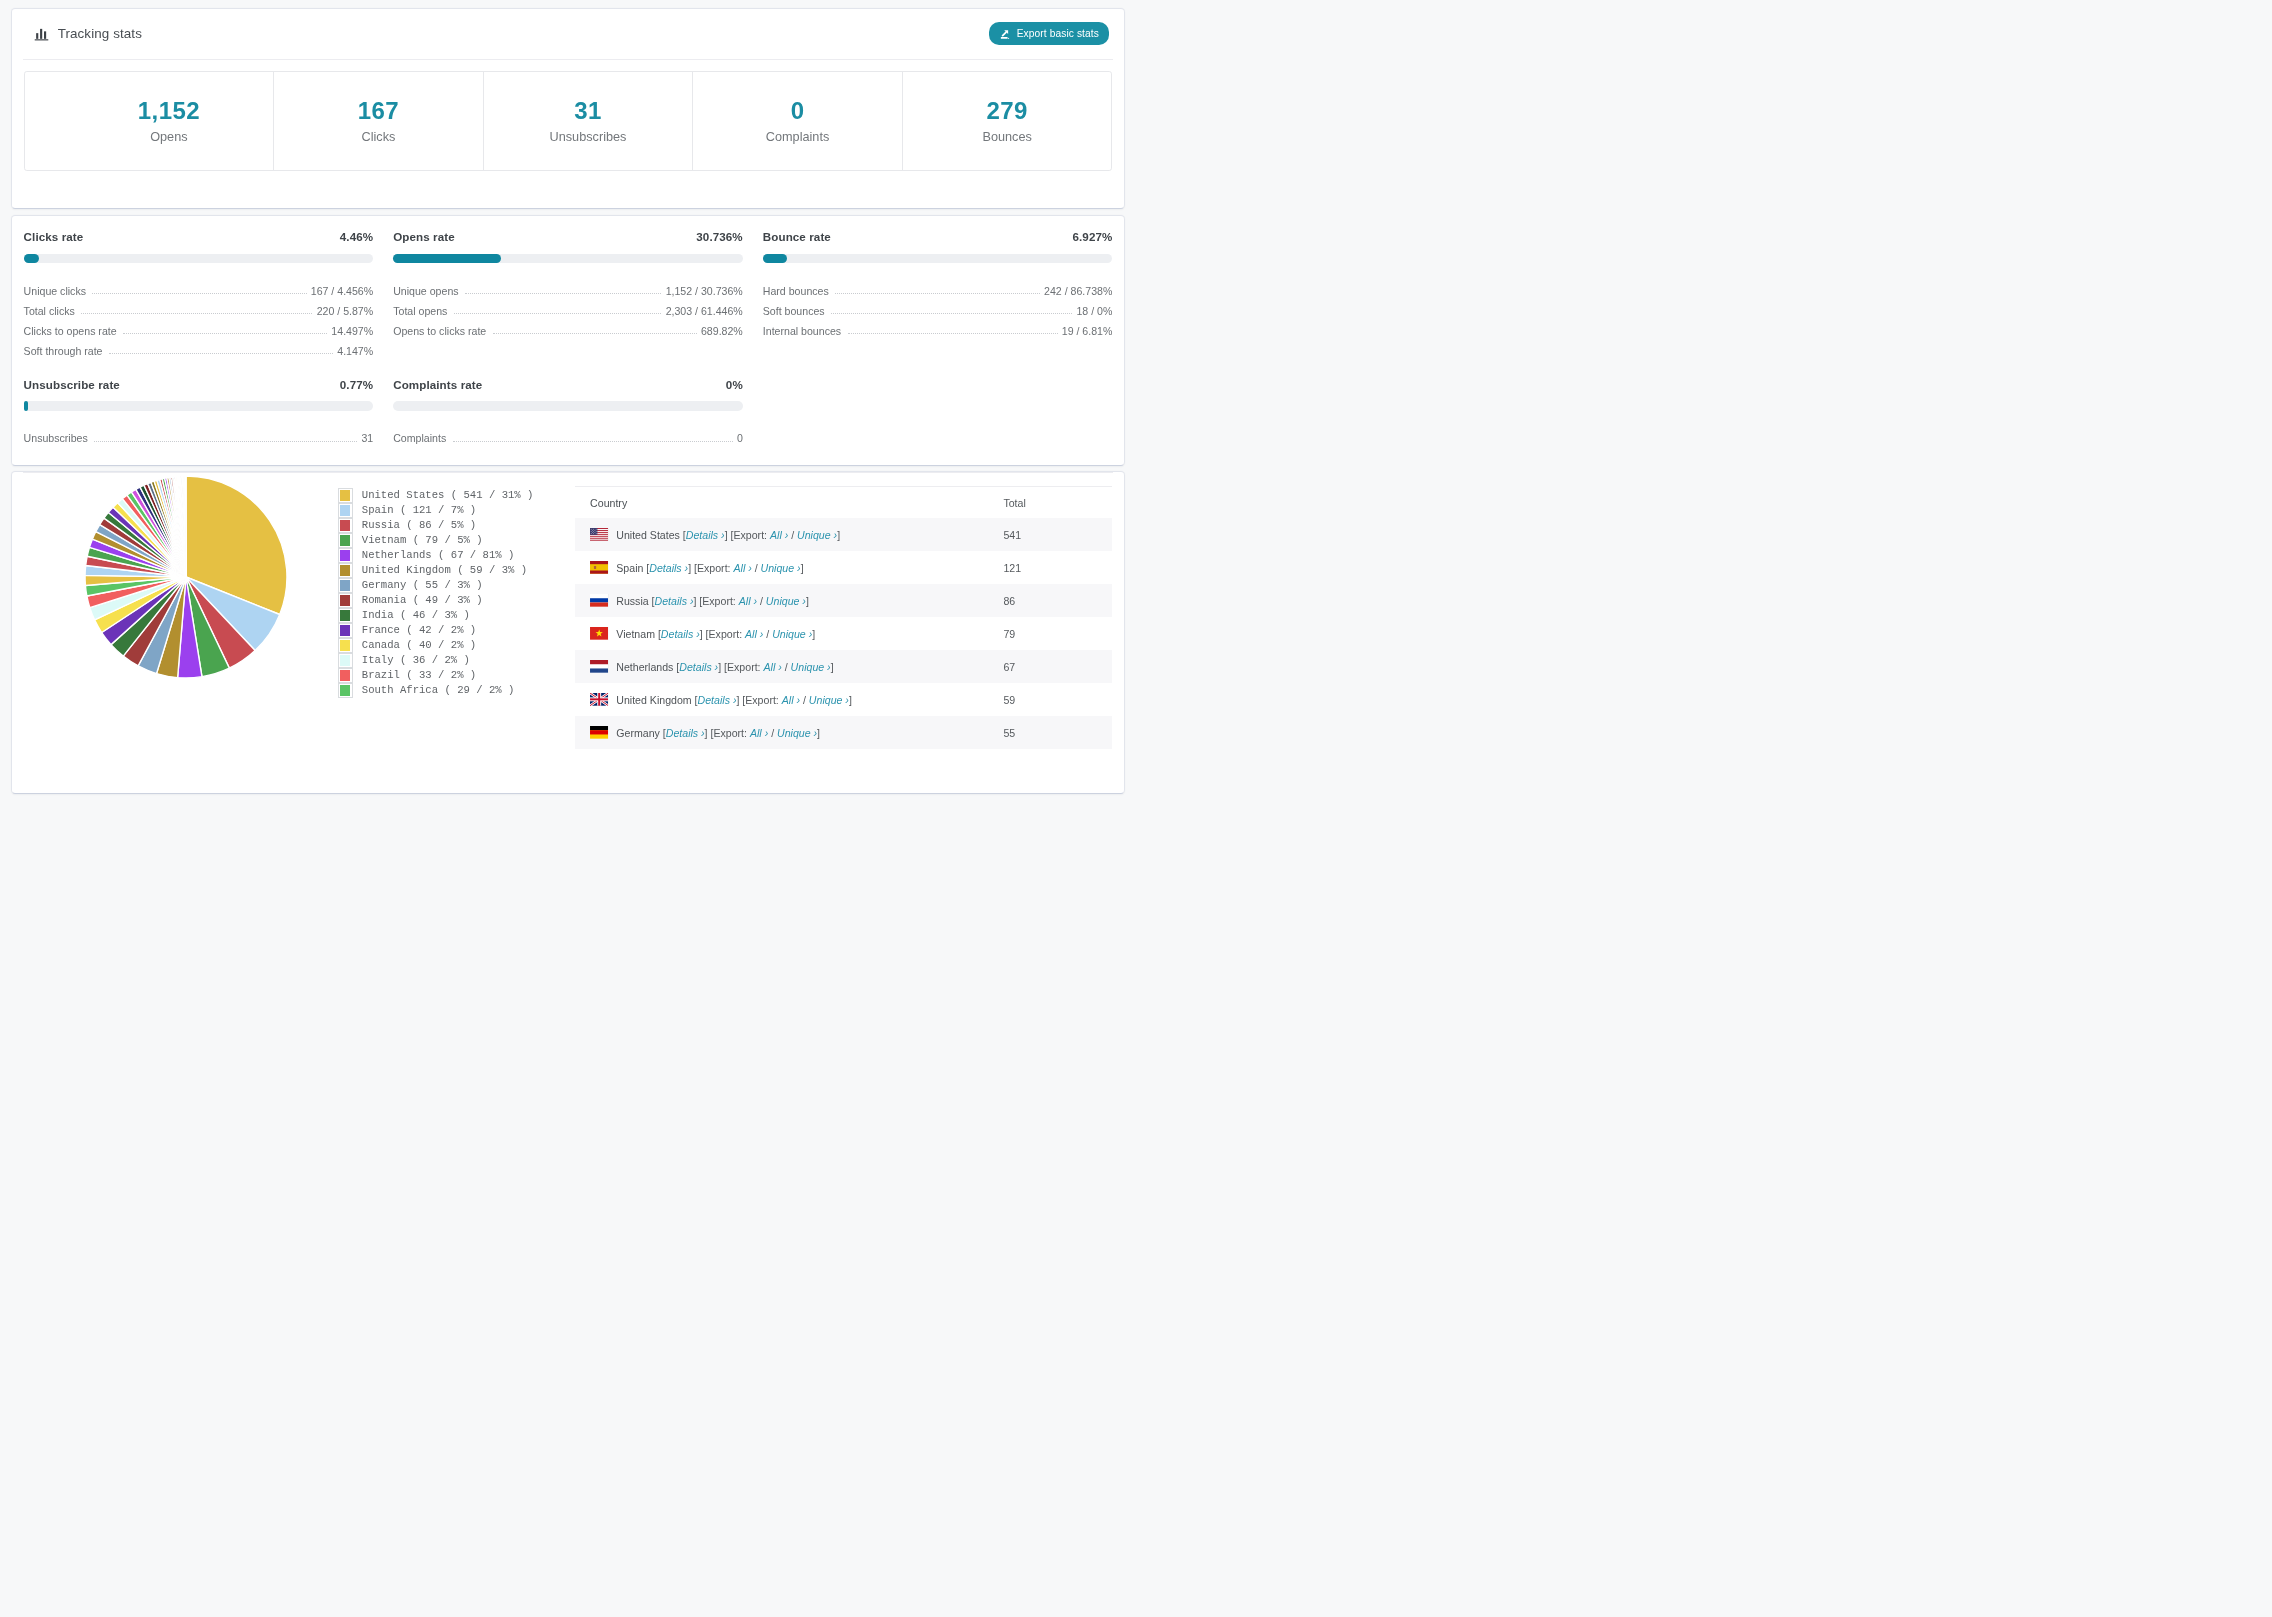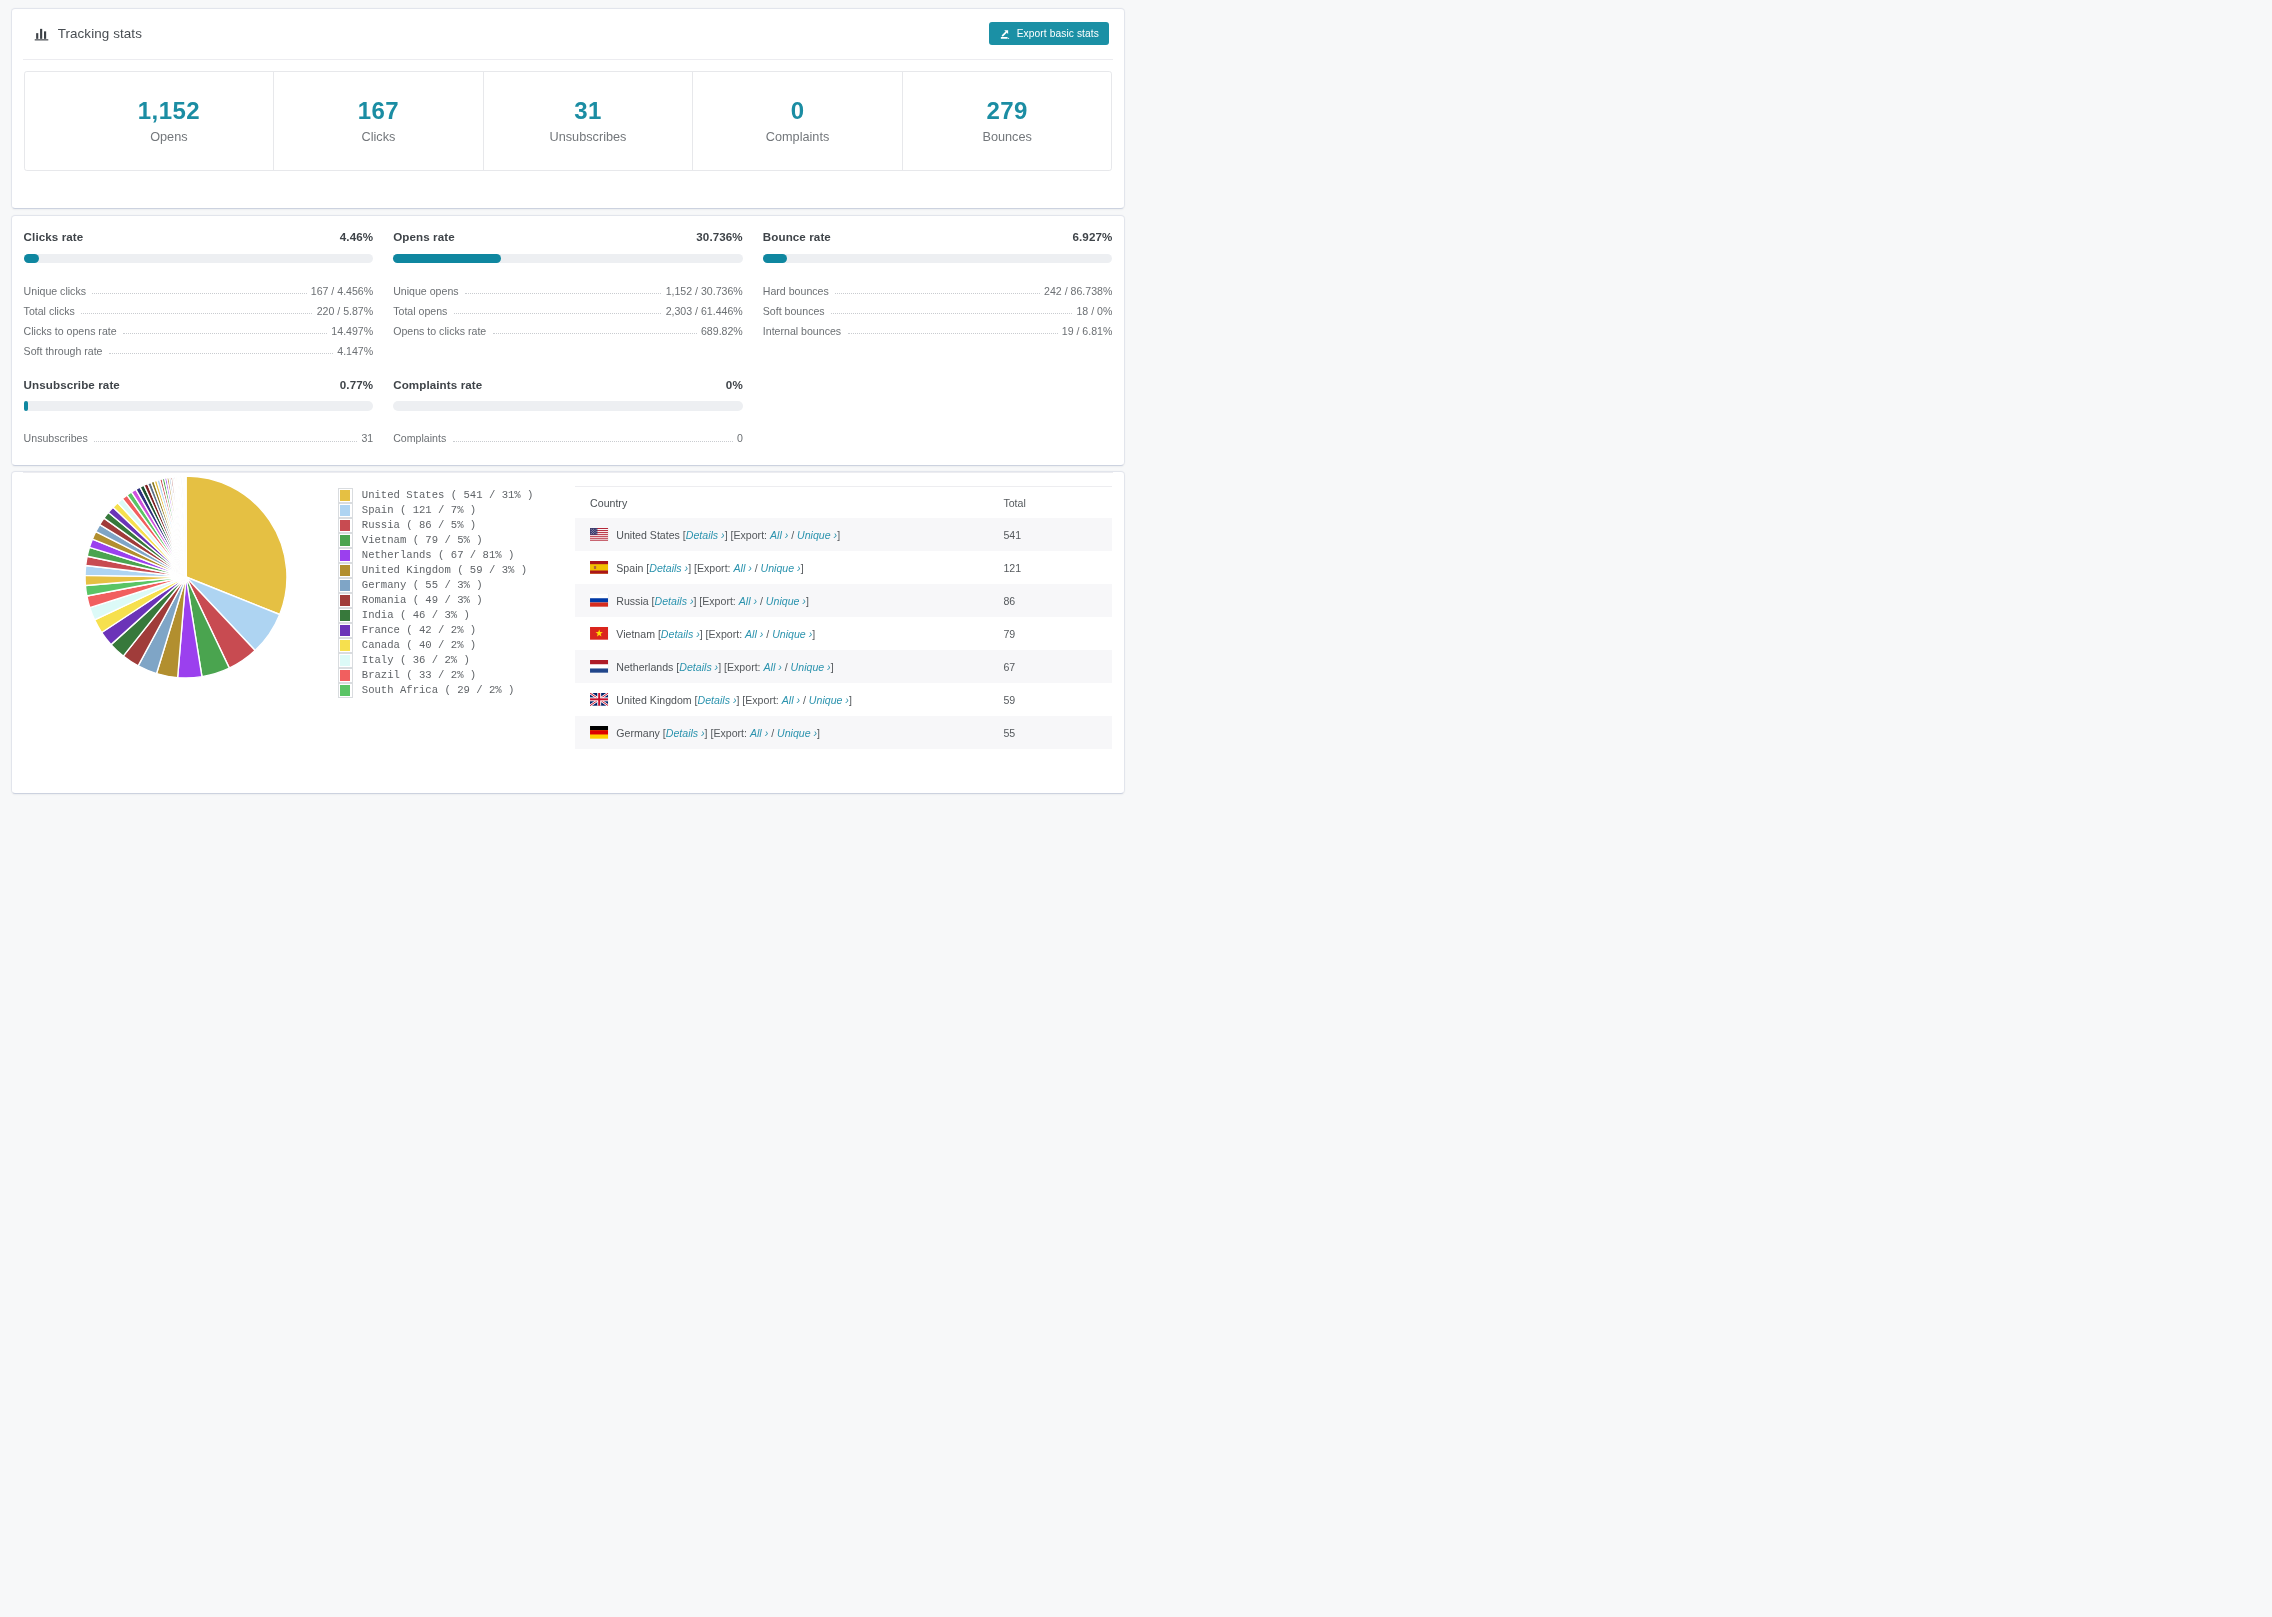--- a/index.html
+++ b/index.html
@@ -13,21 +13,21 @@
     background:#fff;border:0.7px solid #e2e5ec;border-bottom-color:#ccd2df;
     border-radius:4.2px;box-shadow:0 0.7px 1.4px rgba(40,50,80,.05);
     margin-bottom:5.6px;position:relative;
   }
   .card-head{display:flex;align-items:center;height:50px;padding:0 11.3px;}
   .head-icon{display:flex;align-items:center;margin:0 8.5px 0 10.6px;flex:none;}
   .card-title{font-size:13.4px;font-weight:400;color:#484d52;margin:0;letter-spacing:0.1px;}
   .divider{height:0.7px;background:#ececf0;margin:0 10.6px;}
   .export-btn{
     margin-left:auto;margin-right:3.5px;display:flex;align-items:center;gap:6.4px;
-    border:none;border-radius:3px;height:23px;padding:0 10px;
+    border:none;border-radius:10px;height:23px;padding:0 10px;
     font-size:10.2px;font-family:inherit;color:#fff;cursor:pointer;letter-spacing:0.1px;
   }
   
   .stats-strip{display:flex;margin:12px 11.3px 37px;border:0.7px solid #e7e8eb;border-radius:2.8px;height:98px;padding-left:40px;}
   .stat-cell{flex:1;display:flex;flex-direction:column;align-items:center;justify-content:center;border-right:0.7px solid #e7e8eb;}
   .stat-cell:last-child{border-right:none;}
   .stat-value{font-size:24px;font-weight:700;letter-spacing:0.4px;line-height:1;}
   .stat-label{font-size:12.7px;color:#73777b;margin-top:7px;}
   
   .rates-grid{display:grid;grid-template-columns:repeat(3,1fr);column-gap:20px;row-gap:21px;padding:14px 11.3px 20px;}

